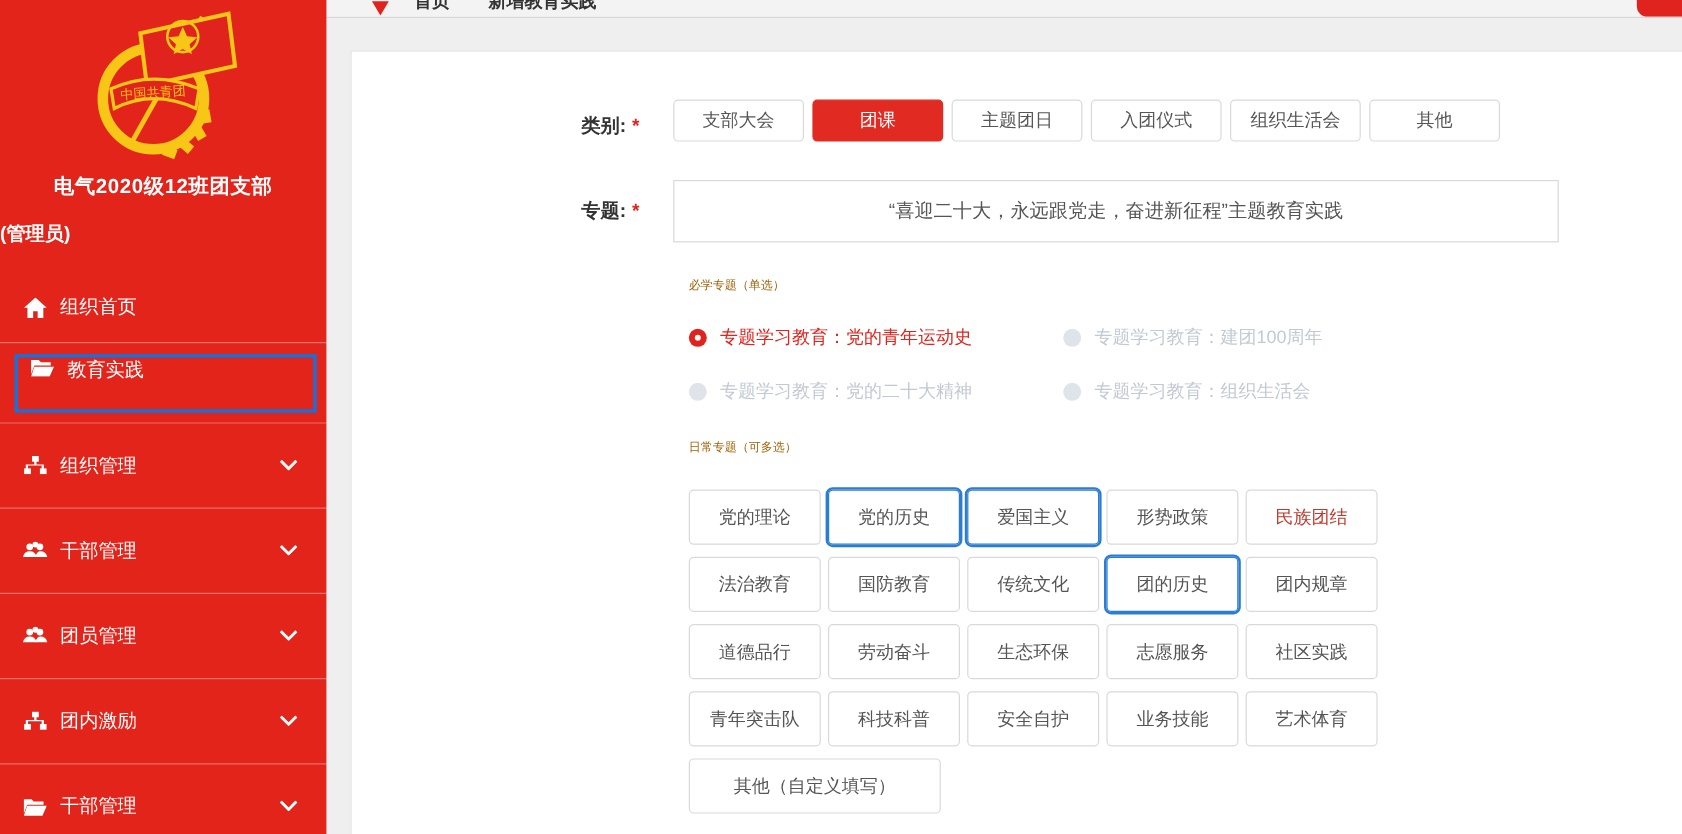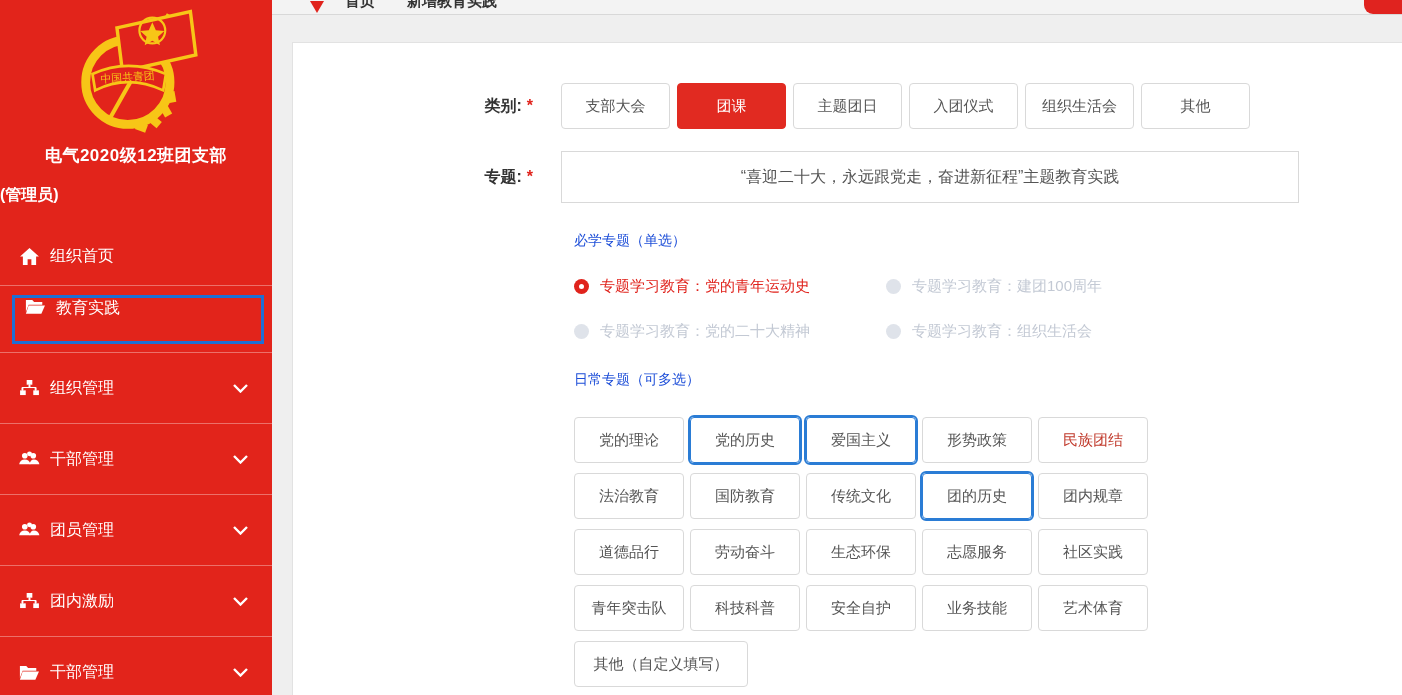--- a/index.html
+++ b/index.html
@@ -38,46 +38,46 @@
   .card { position:absolute; left:20px; top:26px; right:-2px; bottom:-10px;
     background:#fff; border:1px solid #e2e2e2; padding-top:40px; overflow:hidden; }
   .frow { display:flex; }
   .flabel { width:268px; flex:0 0 268px; text-align:right; padding-right:28px;
     font-size:16px; font-weight:bold; color:#333; }
   .flabel .star { color:#e0231c; margin-left:5px; font-weight:bold; }
   .row-cat .flabel { line-height:45px; }
   .row-topic { margin-top:22px; }
   .row-topic .flabel { padding-top:16px; }
 
-  .cat-btn { width:109px; height:46px; margin-right:7px; background:#fff;
+  .cat-btn { width:109px; height:35px; margin-right:7px; background:#fff;
     border:1px solid #d9d9d9; border-radius:4px; font-size:15px; color:#555; cursor:pointer;
     font-family:Liberation Serif, serif; }
   .cat-btn.sel { background:#e12a21; color:#fff; border-color:#e12a21; }
 
   .topic-title-box { width:738px; height:52px; border:1px solid #d9d9d9;
     display:flex; align-items:center; justify-content:center; font-size:16px; color:#555; cursor:pointer; }
   .topic-body { margin-left:13px; }
-  .sec-head { margin-top:29px; font-size:14px; color:#1d4ed8; }
+  .sec-head { margin-top:29px; font-size:10px; color:#a16207; }
 
   .radio-grid { margin-top:25px; display:grid; grid-template-columns:312px auto; row-gap:23px; }
   .radio-opt { display:flex; align-items:center; height:22px; cursor:pointer; }
   .radio-dot { width:15px; height:15px; border-radius:50%; background:#dfe3ea; margin-right:11px;
     flex:0 0 15px; position:relative; }
   .radio-opt.sel .radio-dot { background:#e0231c; }
   .radio-opt.sel .radio-dot::after { content:""; position:absolute; left:5px; top:5px;
     width:5px; height:5px; border-radius:50%; background:#fff; }
   .radio-lbl { font-size:15px; color:#c3c9d4; }
   .radio-opt.sel .radio-lbl { color:#e0231c; }
 
   .daily-grid { margin-top:28px; width:600px; display:flex; flex-wrap:wrap; column-gap:6px; row-gap:10px; }
   .daily-btn { width:110px; height:46px; background:#fff; border:1px solid #d9d9d9; border-radius:4px;
     font-size:15px; color:#555; cursor:pointer; font-family:inherit; }
   .daily-btn.sel { border:1px solid #2a7cd5; outline:2px solid #2a7cd5; }
   .daily-btn.red { color:#c0392b; }
-  .daily-btn.wide { width:174px; }
+  .daily-btn.wide { width:210px; }
 
   .bottom-divider { margin-top:21px; border-top:1px solid #e3e3e3; height:0; }
 </style>
 </head>
 <body>
 
 <div class="sidebar">
   <div class="logo-wrap">
     <svg width="136" height="132" viewBox="0 0 100 97">
 

